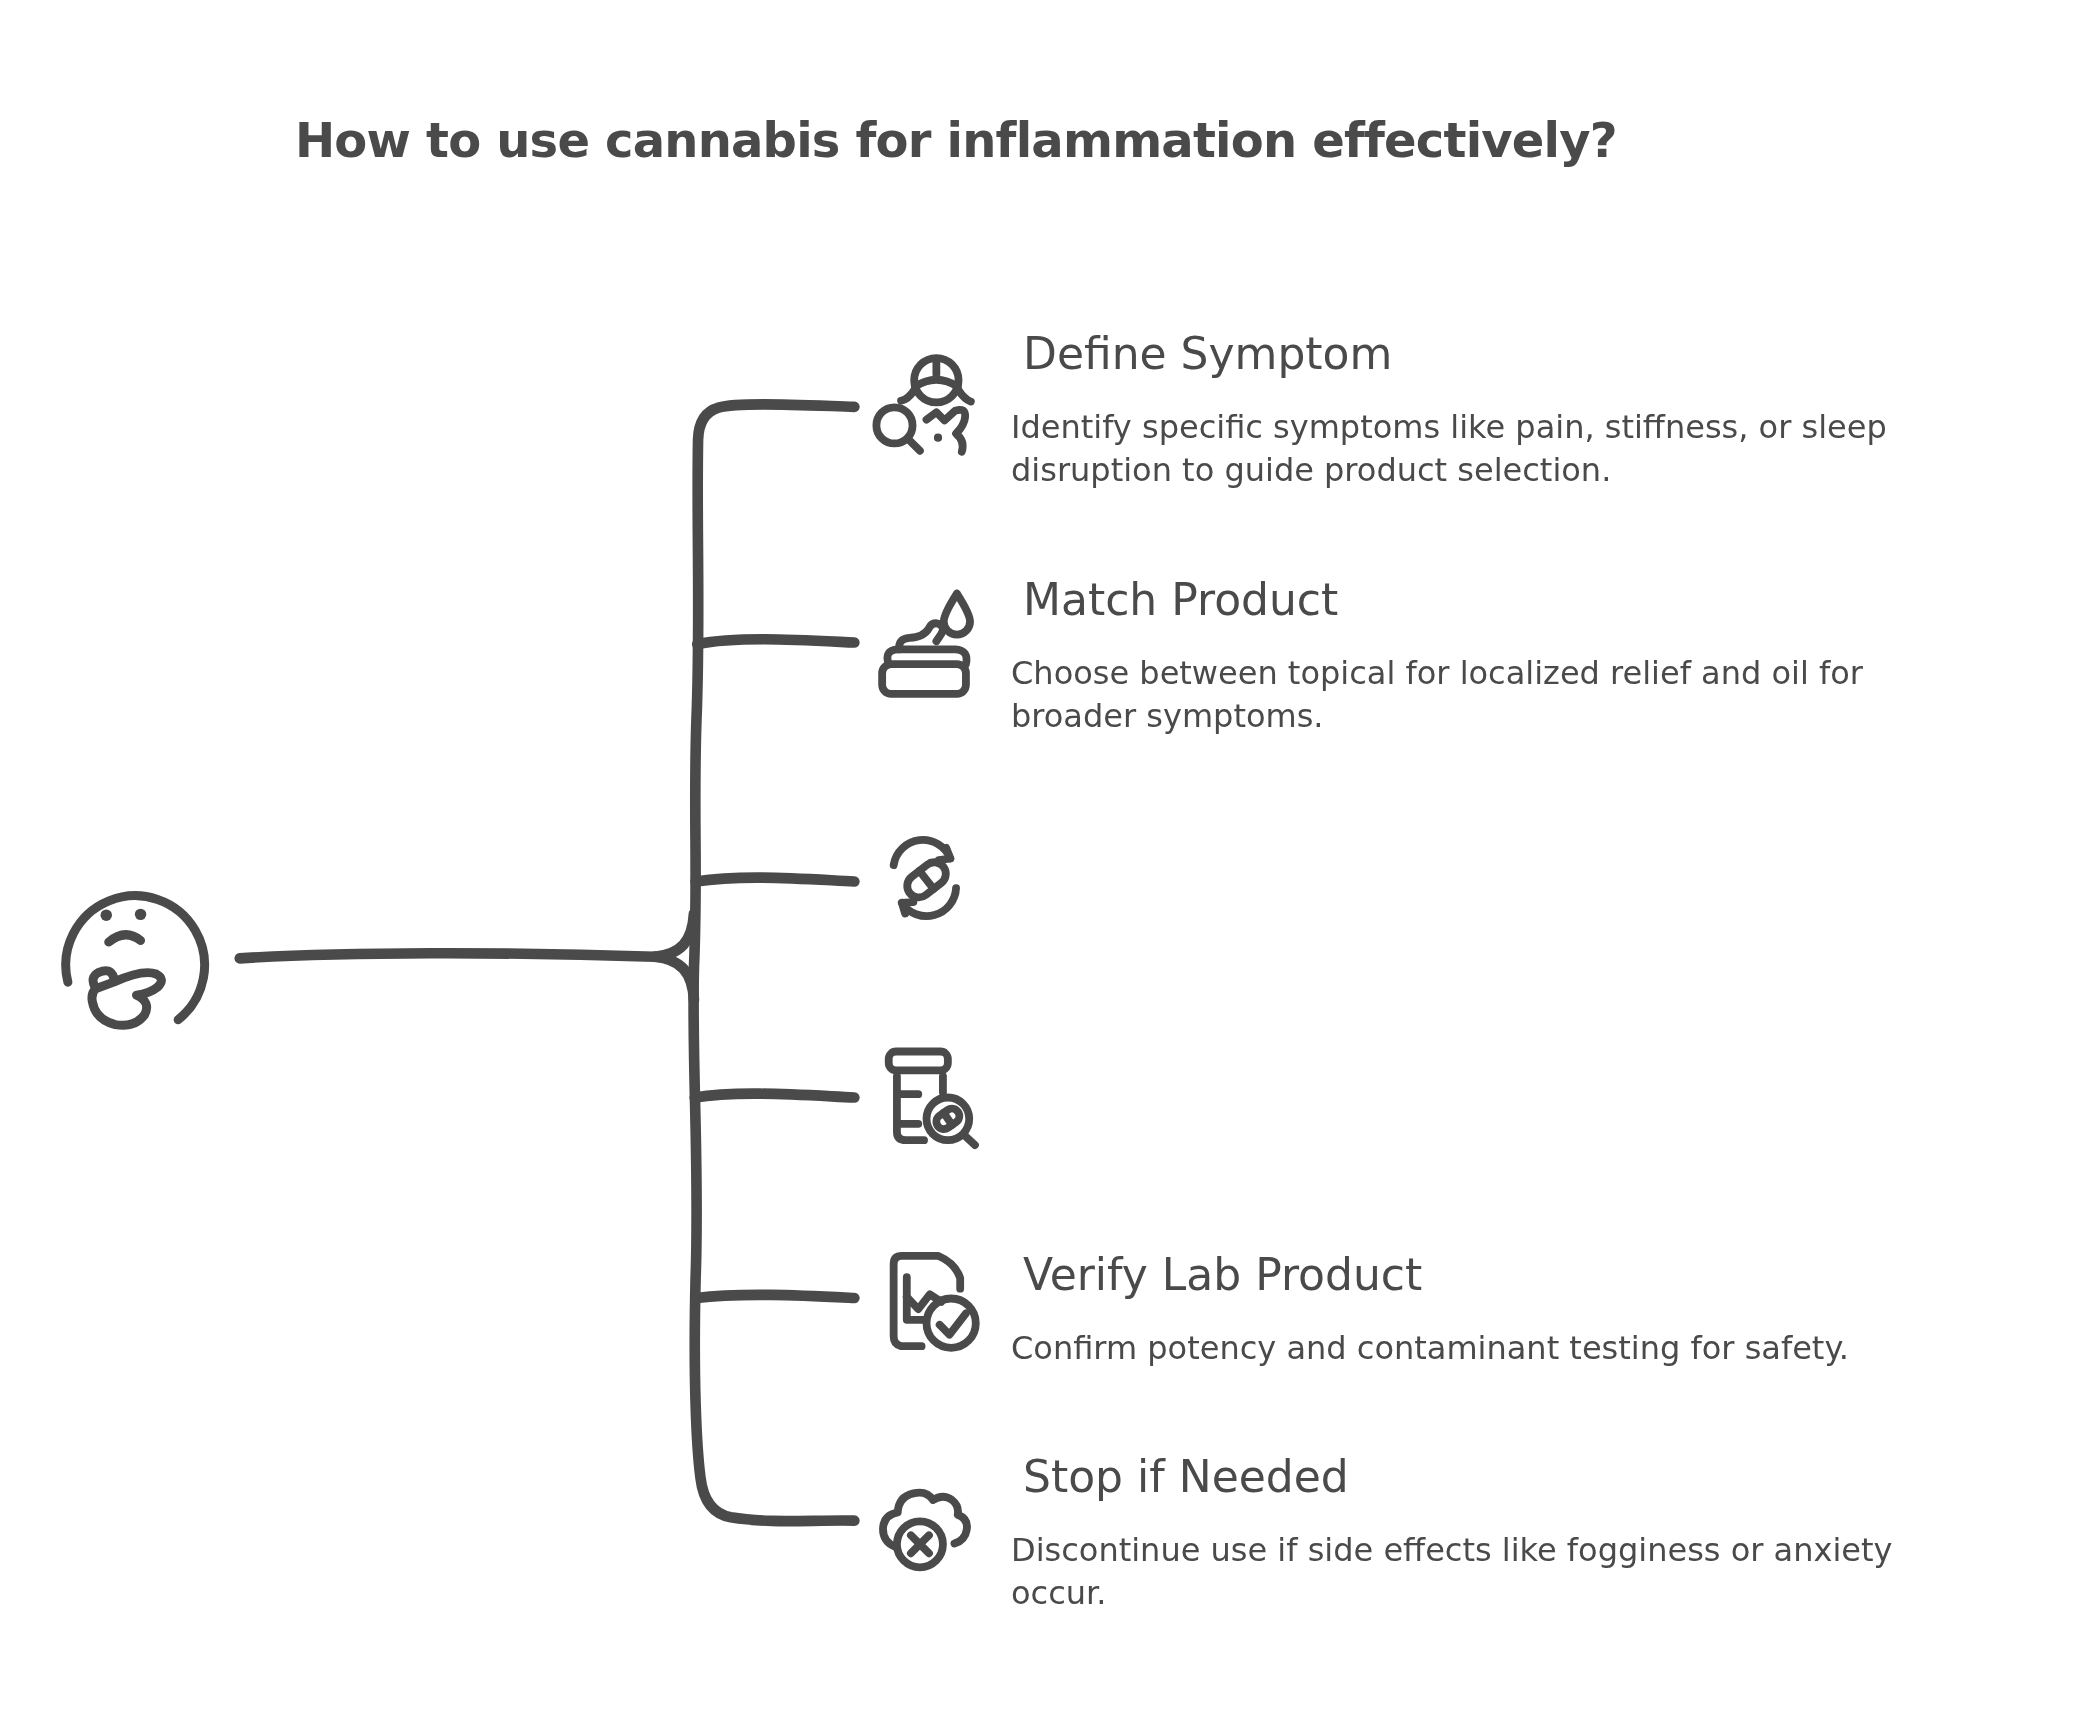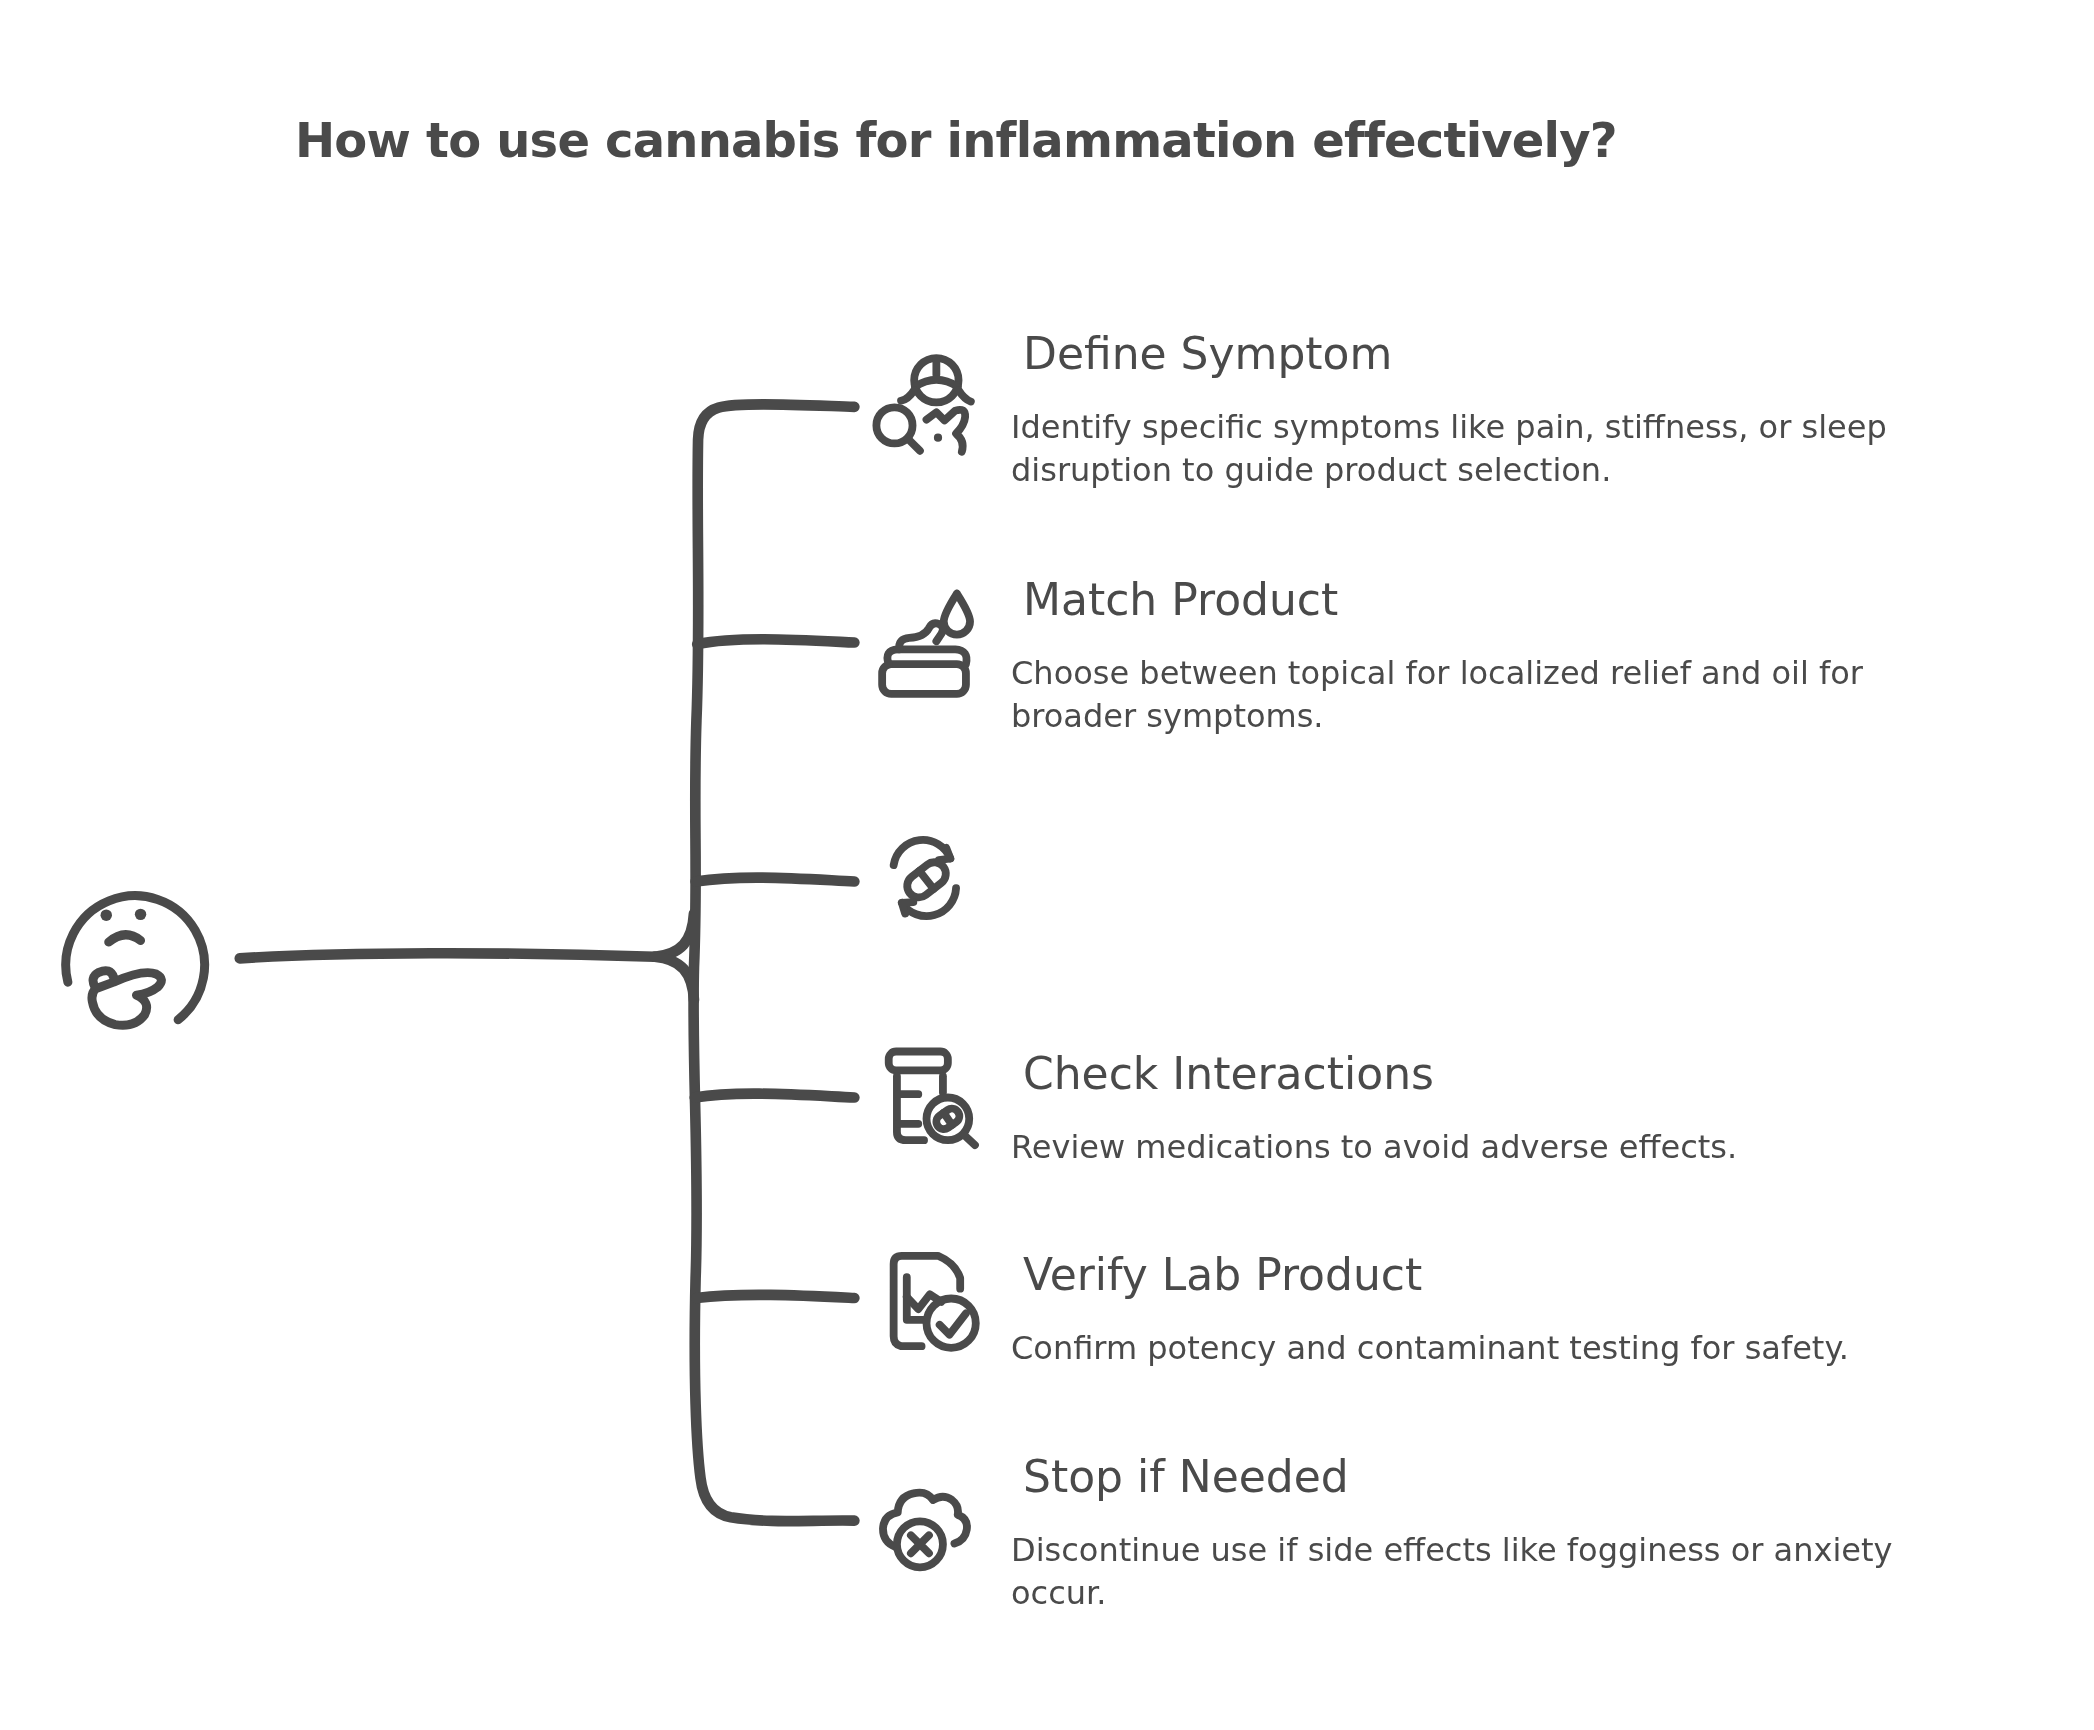--- a/index.html
+++ b/index.html
@@ -105,24 +105,20 @@
     <path d="M 34 44 v 68 q 0 10 11 10 h 22"></path>
     <path d="M 90 44 v 20"></path>
     <path d="M 60 66 h -24 m 0 36 h 24"></path>
     <circle cx="96" cy="96" r="26"></circle>
     <path d="M 115 115 l 14 13"></path>
     <g transform="rotate(-35 96 96)">
       <rect x="81" y="87" width="30" height="18" rx="9"></rect>
       <line x1="96" y1="87" x2="96" y2="105"></line>
     </g>
   </svg>
-  <section class="item" style="top:1035px">
-    <h2>Check Interactions</h2>
-    <p>Review medications to avoid adverse effects.</p>
-  </section>
 
   <svg class="icon sketch" viewBox="0 0 140 140" stroke-width="9.5" style="top:1241px">
     <path d="M 64 128 H 39 Q 30 126 30 116 V 28 Q 30 18 40 18 H 84 Q 105 27 111 45 V 58"></path>
     <path d="M 46 44 V 96 H 66"></path>
     <path d="M 46 68 L 60 83 L 74 65 L 88 74"></path>
     <circle cx="100" cy="100" r="30"></circle>
     <path d="M 86 102 L 98 114 L 118 88"></path>
   </svg>
   <section class="item" style="top:1236px">
     <h2>Verify Lab Product</h2>

